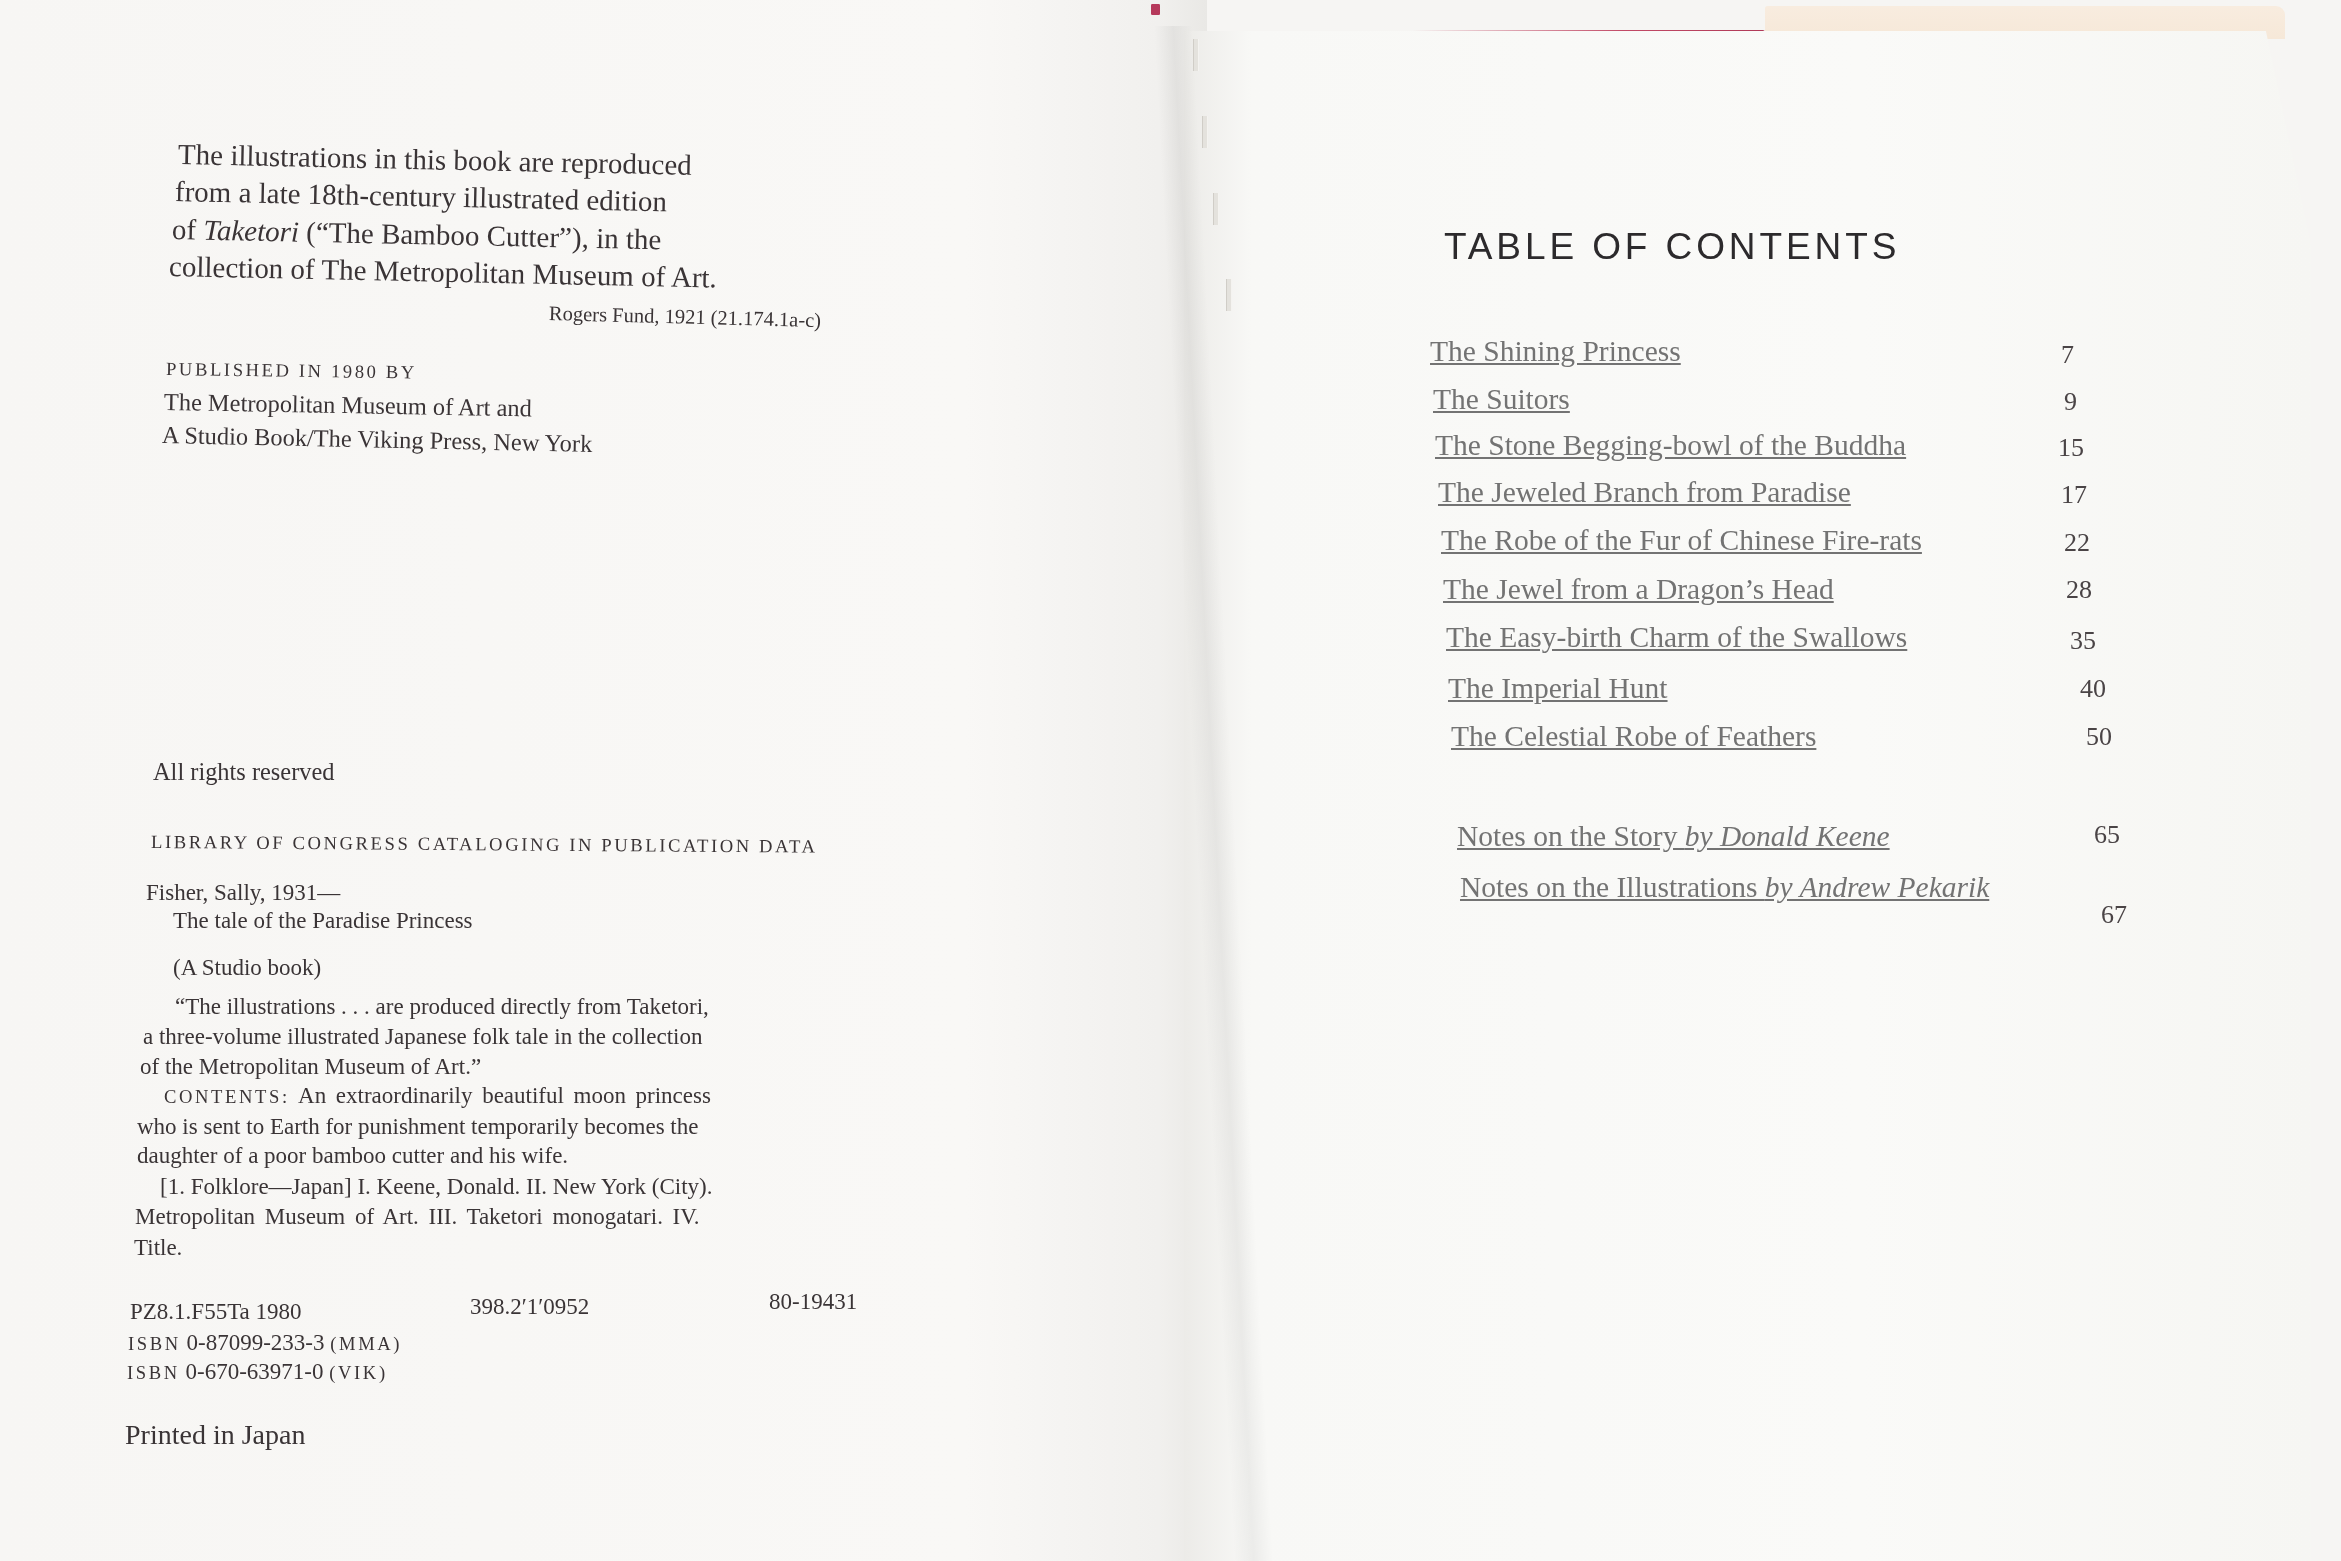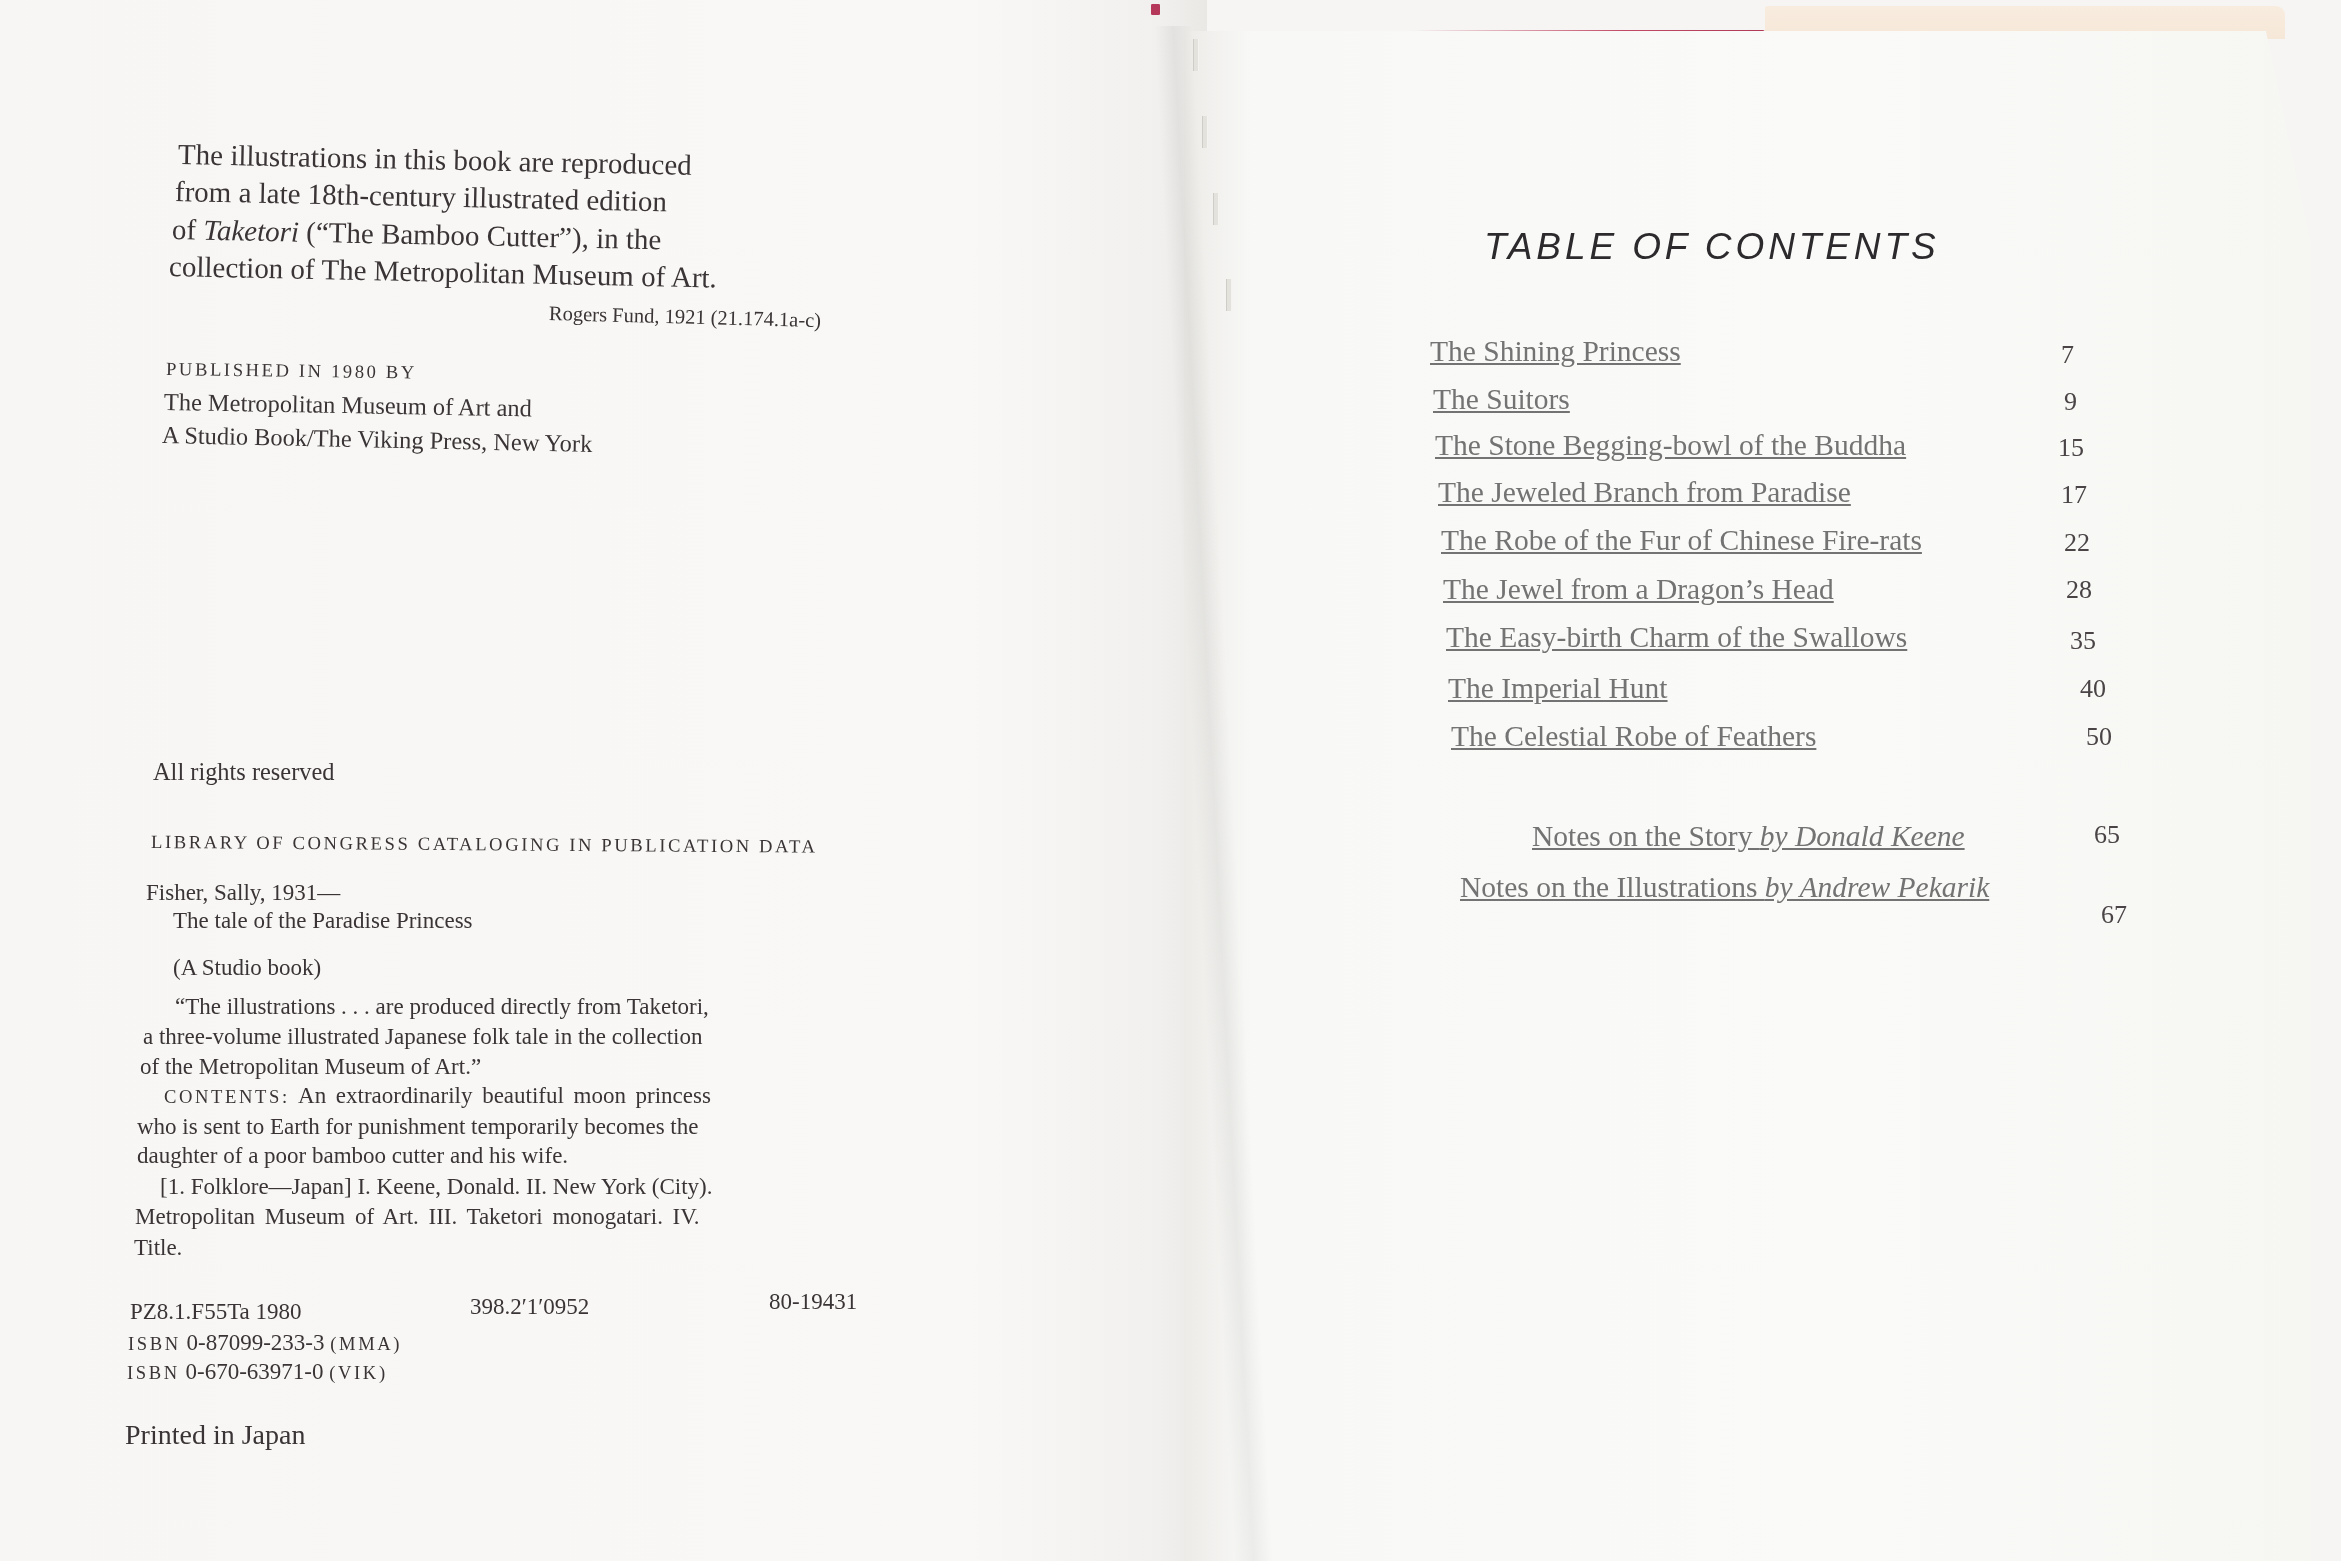--- a/index.html
+++ b/index.html
@@ -105,21 +105,21 @@
   <div class="t cip" style="left:128px;top:1328px;">
     <span class="cip-small">ISBN</span> <span>0-87099-233-3</span> <span class="cip-small">(MMA)</span>
   </div>
   <div class="t cip" style="left:127px;top:1357px;">
     <span class="cip-small">ISBN</span> <span>0-670-63971-0</span> <span class="cip-small">(VIK)</span>
   </div>
 </div>
 
 <div class="t" style="left:125px;top:1419px;font-size:28px;">Printed in Japan</div>
 
-<div class="t toc-title" style="left:1484px;top:226px;font-style:italic;">TABLE OF CONTENTS</div>
+<div class="t toc-title" style="left:1444px;top:226px;">TABLE OF CONTENTS</div>
 
 <div>
   <div class="toc-row t" style="left:1430px;top:335px;">The Shining Princess</div>
   <div class="toc-num t" style="left:2061px;top:340px;">7</div>
 
   <div class="toc-row t" style="left:1433px;top:383px;">The Suitors</div>
   <div class="toc-num t" style="left:2064px;top:387px;">9</div>
 
   <div class="toc-row t" style="left:1435px;top:429px;">The Stone Begging-bowl of the Buddha</div>
   <div class="toc-num t" style="left:2058px;top:433px;">15</div>
@@ -137,21 +137,21 @@
   <div class="toc-num t" style="left:2070px;top:626px;">35</div>
 
   <div class="toc-row t" style="left:1448px;top:672px;">The Imperial Hunt</div>
   <div class="toc-num t" style="left:2080px;top:674px;">40</div>
 
   <div class="toc-row t" style="left:1451px;top:720px;">The Celestial Robe of Feathers</div>
   <div class="toc-num t" style="left:2086px;top:722px;">50</div>
 </div>
 
 <div>
-  <div class="toc-row t" style="left:1532px;top:820px;">
+  <div class="toc-row t" style="left:1457px;top:820px;">
     <span>Notes on the Story </span><i>by Donald Keene</i>
   </div>
   <div class="toc-num t" style="left:2094px;top:820px;">65</div>
 
   <div class="toc-row t" style="left:1460px;top:871px;">
     <span>Notes on the Illustrations </span><i>by Andrew Pekarik</i>
   </div>
   <div class="toc-num t" style="left:2101px;top:900px;">67</div>
 </div>
 

